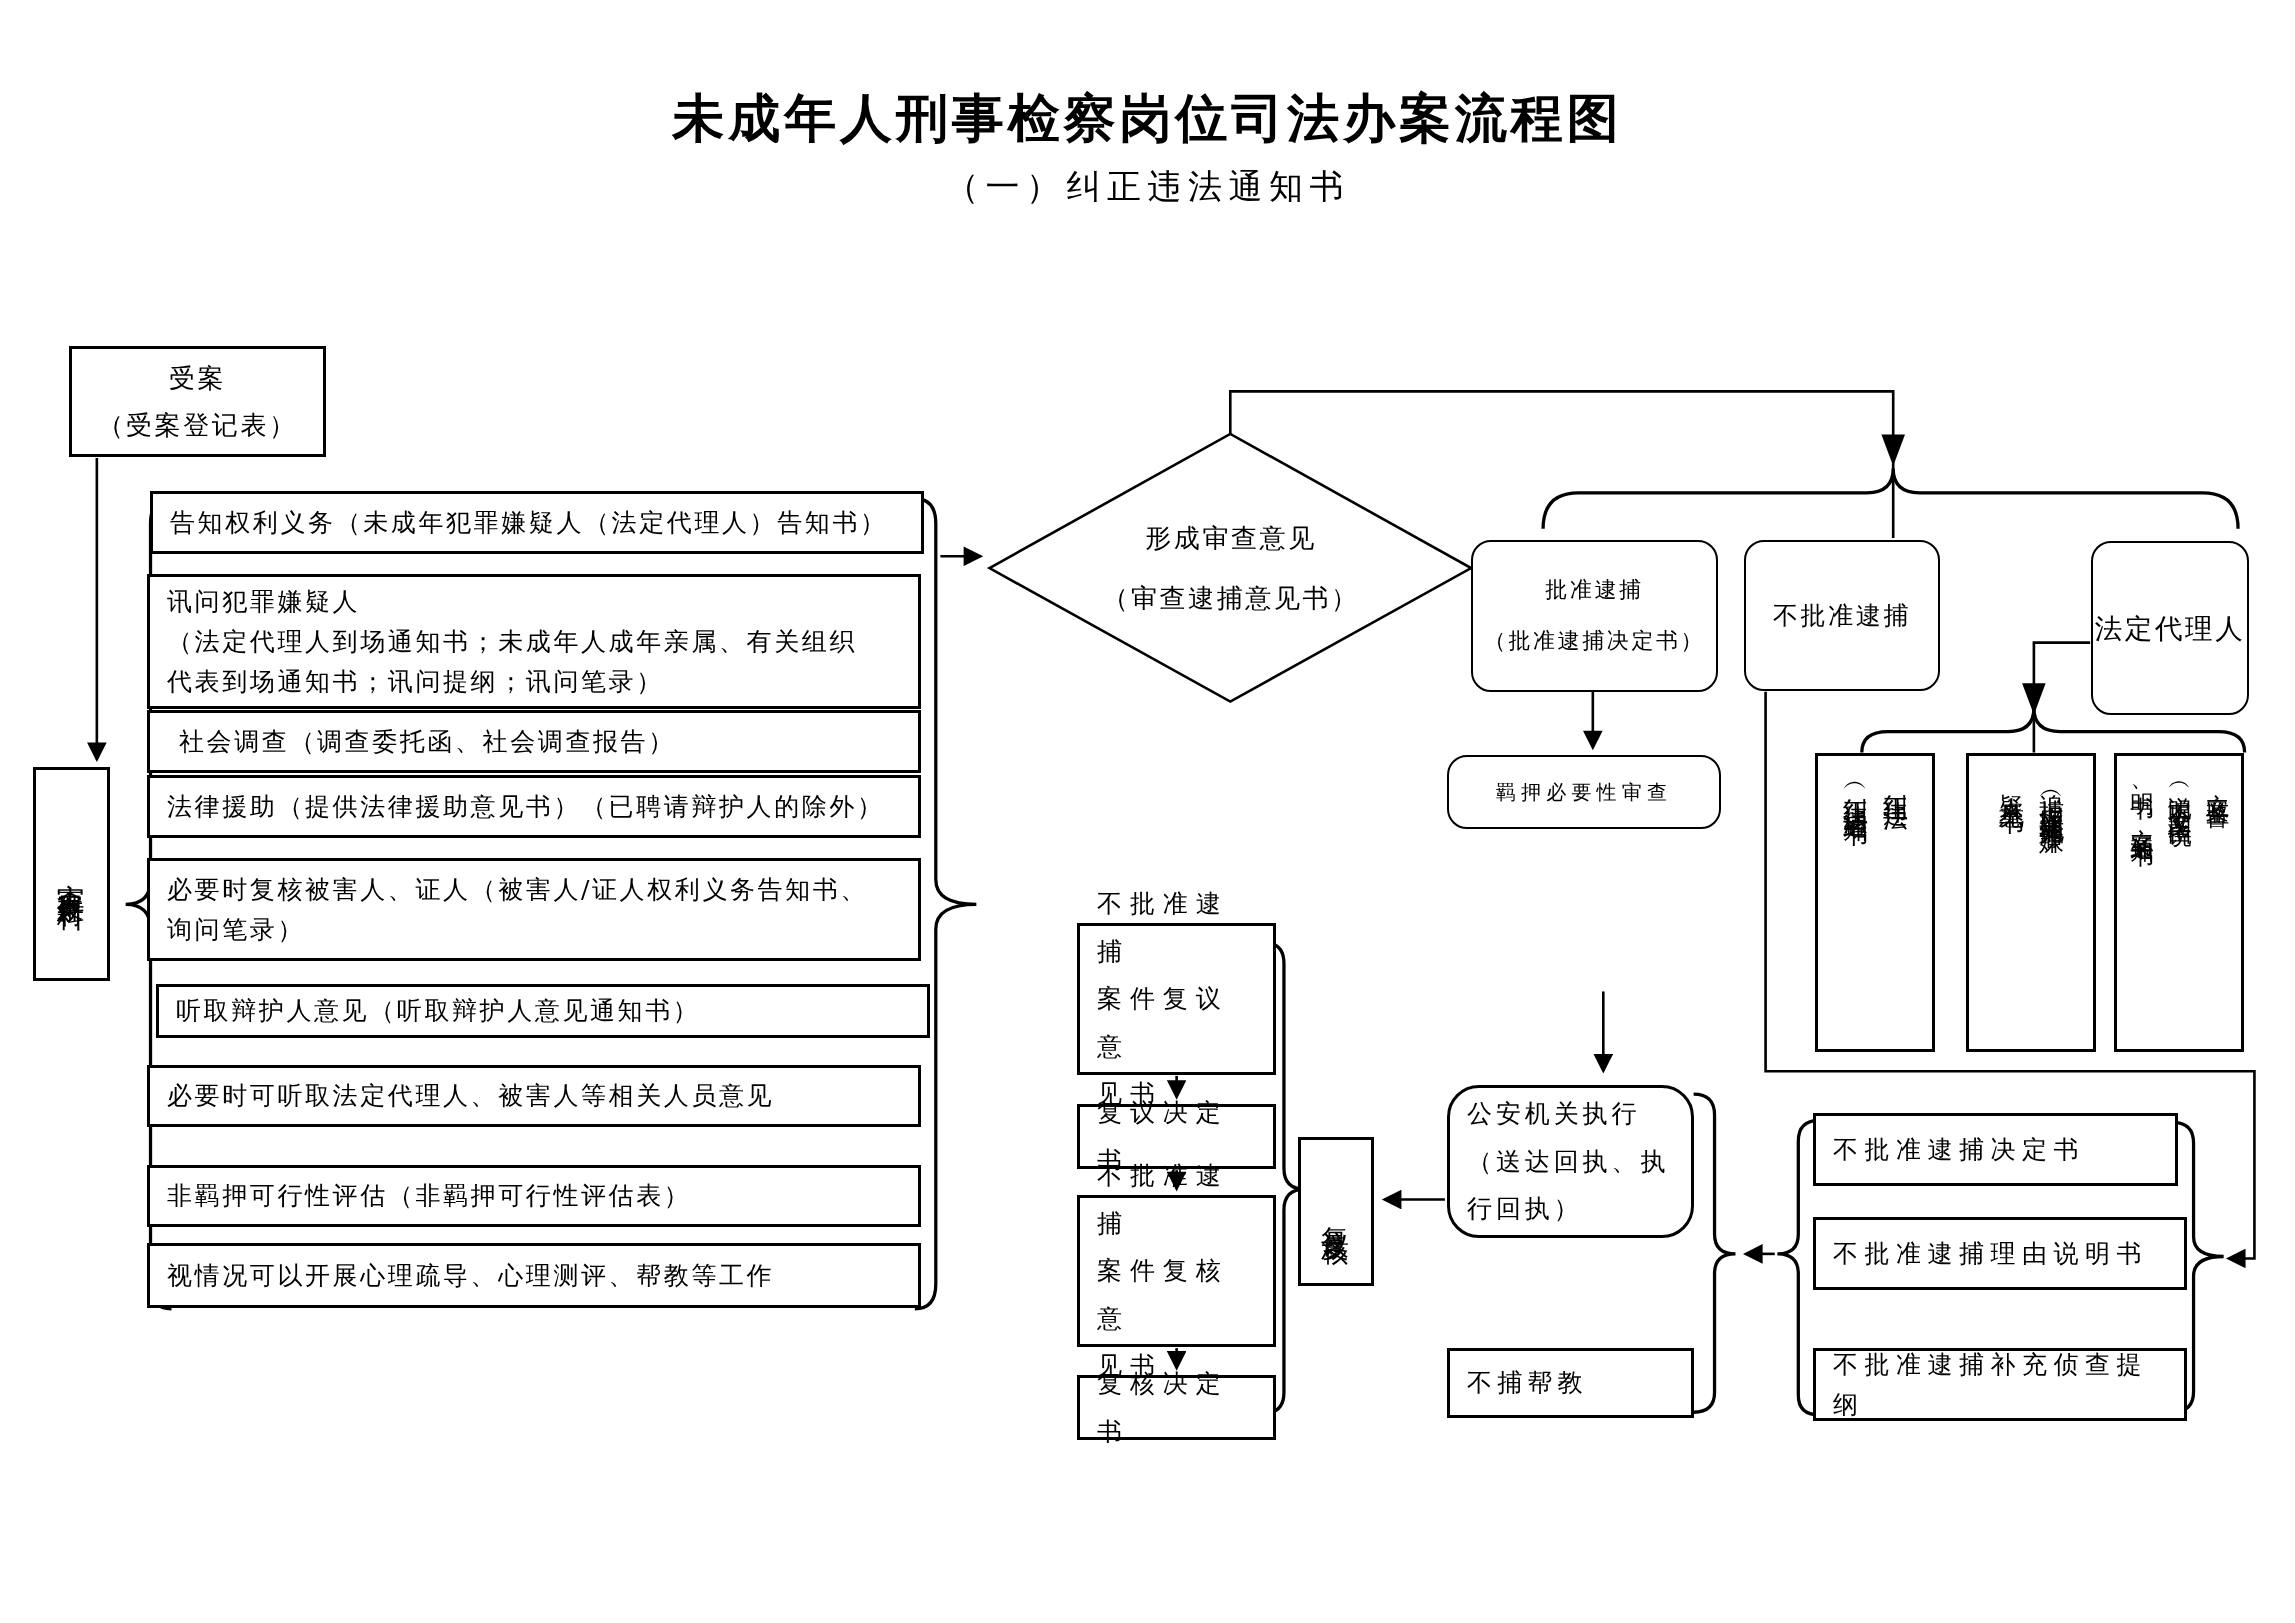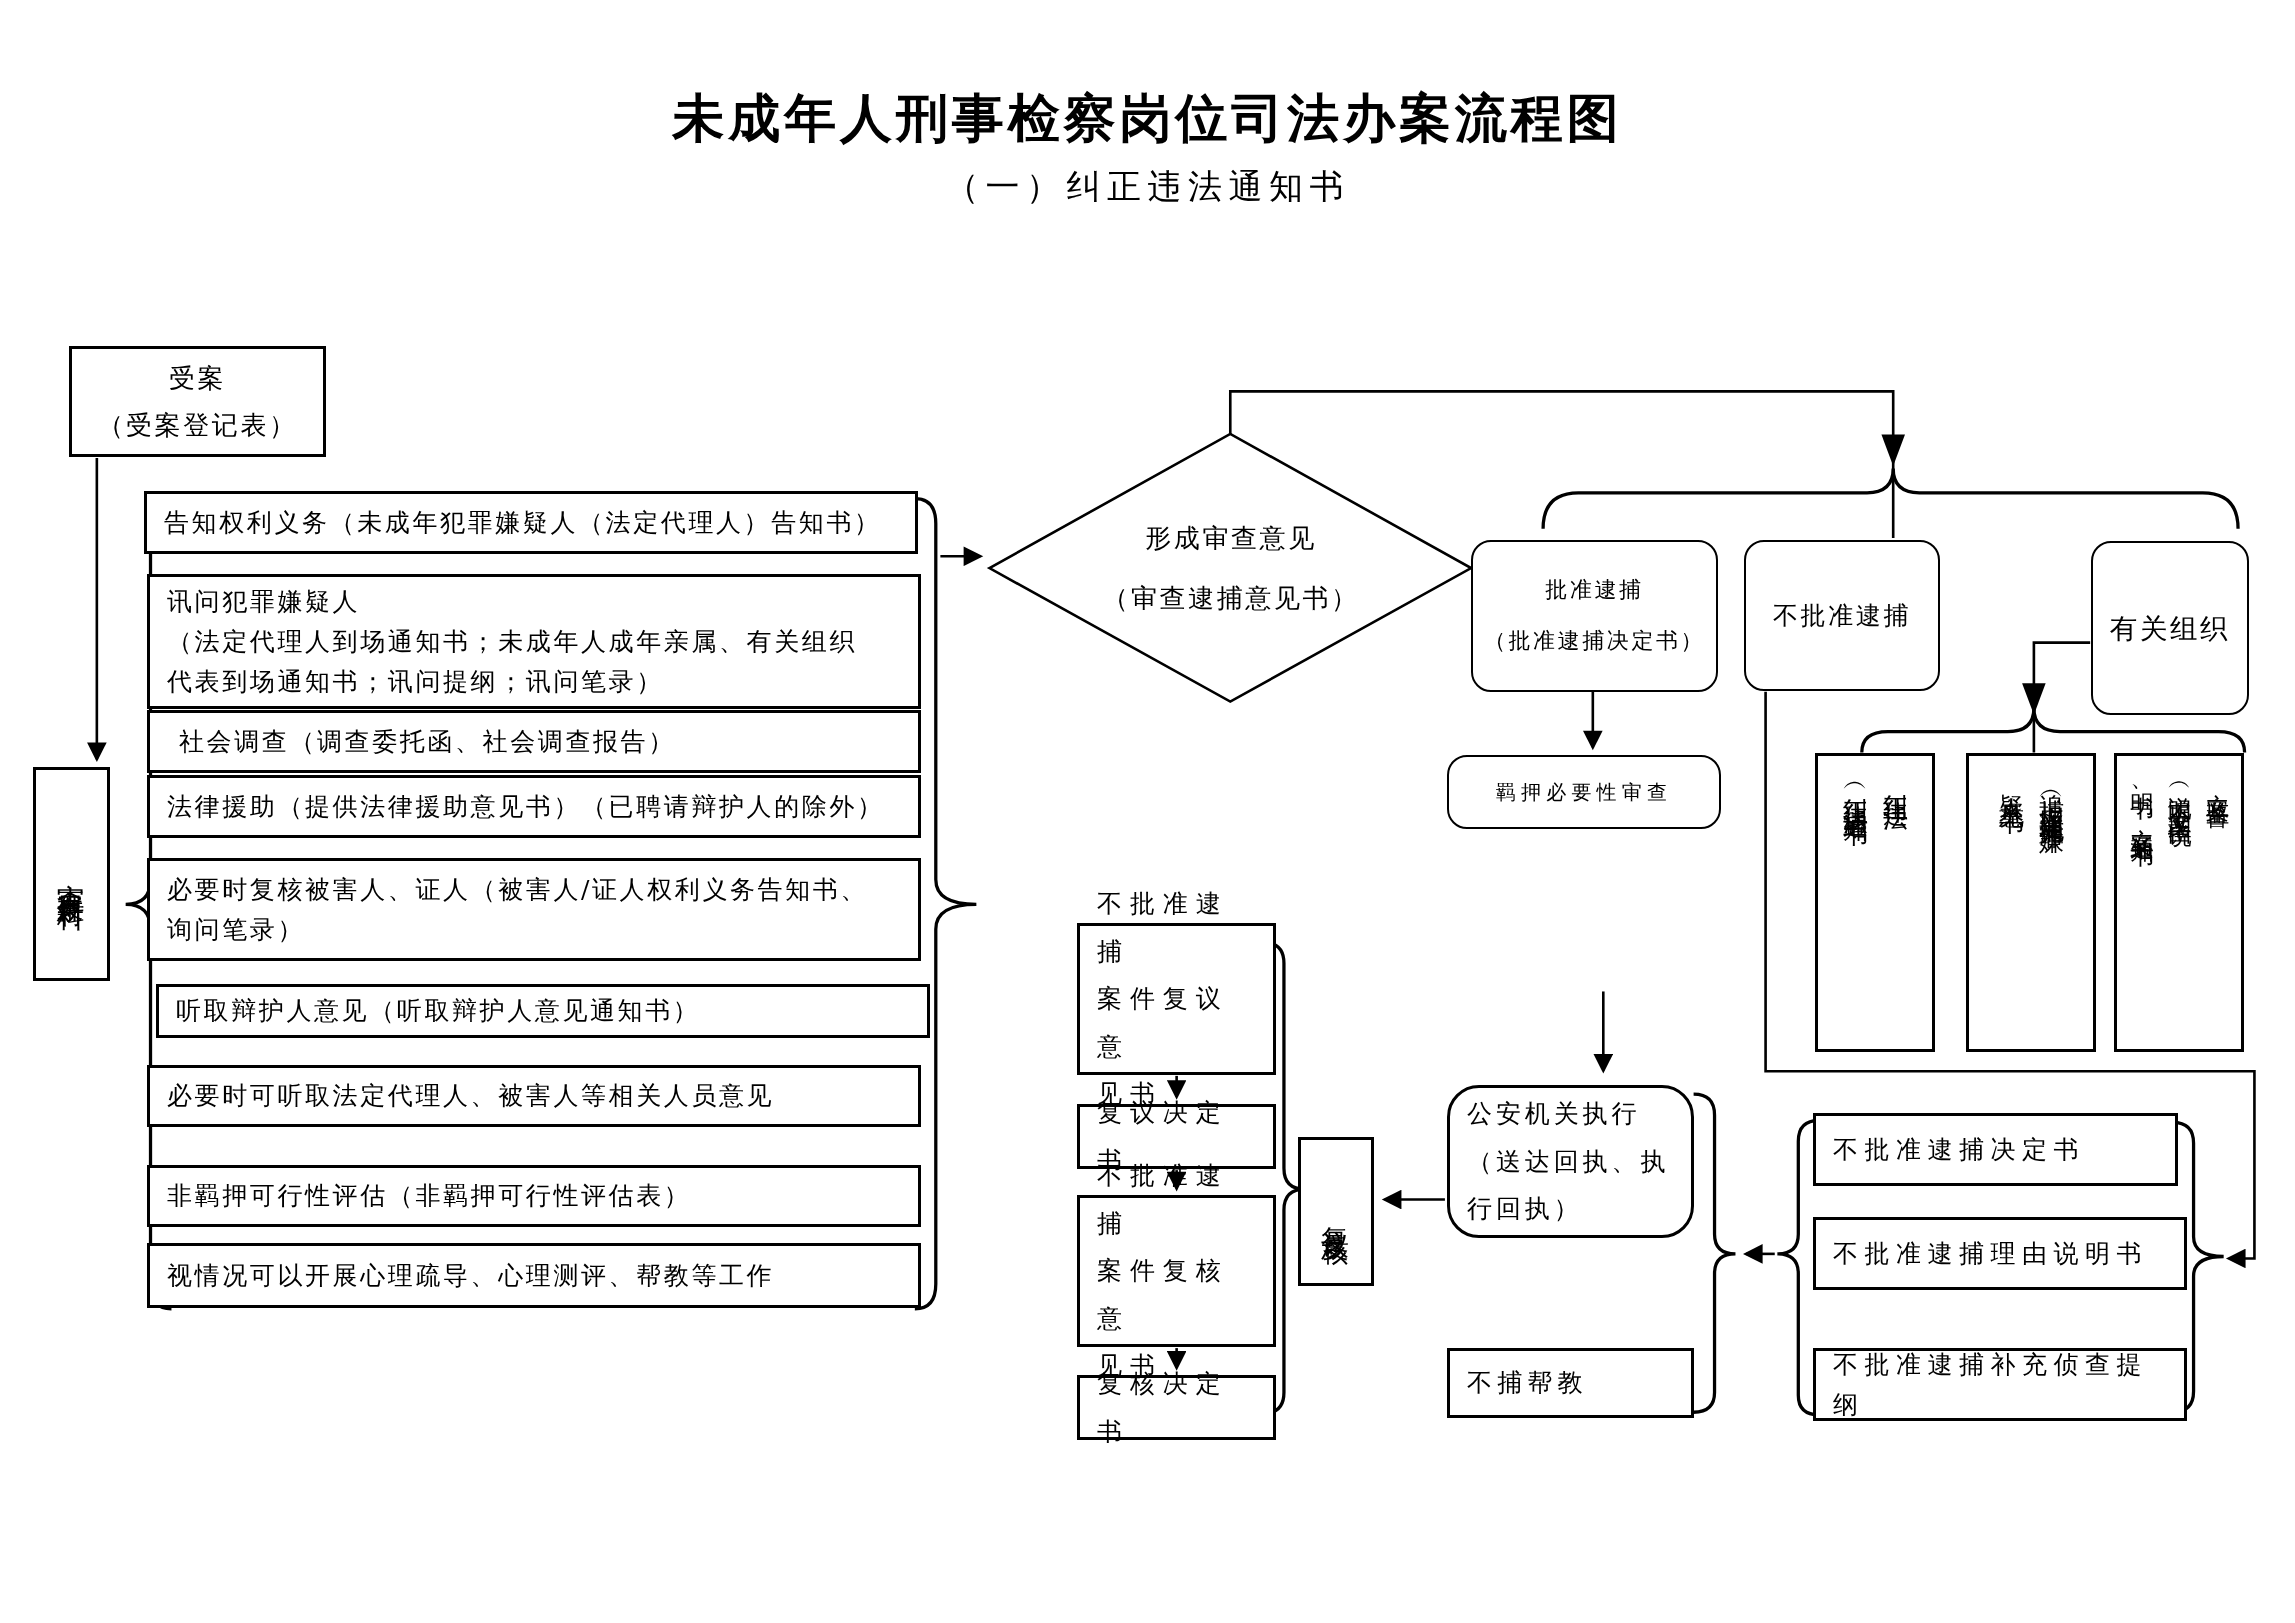--- a/index.html
+++ b/index.html
@@ -86,40 +86,40 @@
     <polygon points="1512,868 1880,663 2248,868 1880,1072" fill="#fff" stroke="#000" stroke-width="4"></polygon>
   </svg>
 
   <div class="title">未成年人刑事检察岗位司法办案流程图</div>
   <div class="subtitle">（一）纠正违法通知书</div>
 
   <div class="node ctr" style="left:69px;top:346px;width:257px;height:111px;font-size:26px;line-height:1.8;">受案
 （受案登记表）</div>
   <div class="node vrt" style="left:33px;top:767px;width:77px;height:214px;font-size:27.5px;">审查案件材料</div>
 
-  <div class="node lft" style="left:144px;top:491px;width:774px;height:63px;text-align:center;">告知权利义务（未成年犯罪嫌疑人（法定代理人）告知书）</div>
+  <div class="node lft" style="left:150px;top:491px;width:774px;height:63px;text-align:center;">告知权利义务（未成年犯罪嫌疑人（法定代理人）告知书）</div>
   <div class="node lft" style="left:147px;top:574px;width:774px;height:135px;">讯问犯罪嫌疑人
 （法定代理人到场通知书；未成年人成年亲属、有关组织
 代表到场通知书；讯问提纲；讯问笔录）</div>
   <div class="node lft" style="left:147px;top:710px;width:774px;height:63px;padding-left:29px;">社会调查（调查委托函、社会调查报告）</div>
   <div class="node lft" style="left:147px;top:775px;width:774px;height:63px;">法律援助（提供法律援助意见书）（已聘请辩护人的除外）</div>
   <div class="node lft" style="left:147px;top:858px;width:774px;height:103px;">必要时复核被害人、证人（被害人/证人权利义务告知书、
 询问笔录）</div>
   <div class="node lft" style="left:156px;top:984px;width:774px;height:54px;">听取辩护人意见（听取辩护人意见通知书）</div>
   <div class="node lft" style="left:147px;top:1065px;width:774px;height:62px;">必要时可听取法定代理人、被害人等相关人员意见</div>
   <div class="node lft" style="left:147px;top:1145px;width:774px;height:62px;margin-top:20px;">非羁押可行性评估（非羁押可行性评估表）</div>
   <div class="node lft" style="left:147px;top:1243px;width:774px;height:65px;">视情况可以开展心理疏导、心理测评、帮教等工作</div>
 
   <div class="node ctr noborder big2" style="left:1041px;top:503px;width:380px;height:131px;font-size:26px;">形成审查意见
 （审查逮捕意见书）</div>
 
   <div class="node ctr rnd big2" style="left:1471px;top:540px;width:247px;height:152px;font-size:22px;">批准逮捕
 （批准逮捕决定书）</div>
   <div class="node ctr rnd" style="left:1744px;top:540px;width:196px;height:151px;font-size:25px;">不批准逮捕</div>
-  <div class="node ctr rnd" style="left:2091px;top:541px;width:158px;height:174px;font-size:27.5px;">有关组织</div>
+  <div class="node ctr rnd" style="left:2091px;top:541px;width:158px;height:174px;font-size:27.5px;">法定代理人</div>
   <div class="node ctr rnd" style="left:1447px;top:755px;width:274px;height:74px;font-size:20px;letter-spacing:5.2px;">羁押必要性审查</div>
 
   <div class="node vrt vtop" style="left:1815px;top:753px;width:120px;height:299px;font-size:25px;">纠正违法
 （纠正违法通知书）</div>
   <div class="node vrt vtop" style="left:1966px;top:753px;width:130px;height:299px;font-size:25px;">追捕（应当逮捕犯罪嫌
 疑人意见书）</div>
   <div class="node vrt vtop" style="left:2114px;top:753px;width:130px;height:299px;font-size:23.6px;">立案监督
 （说明不立案理由说
 明书、立案通知书）</div>
 

